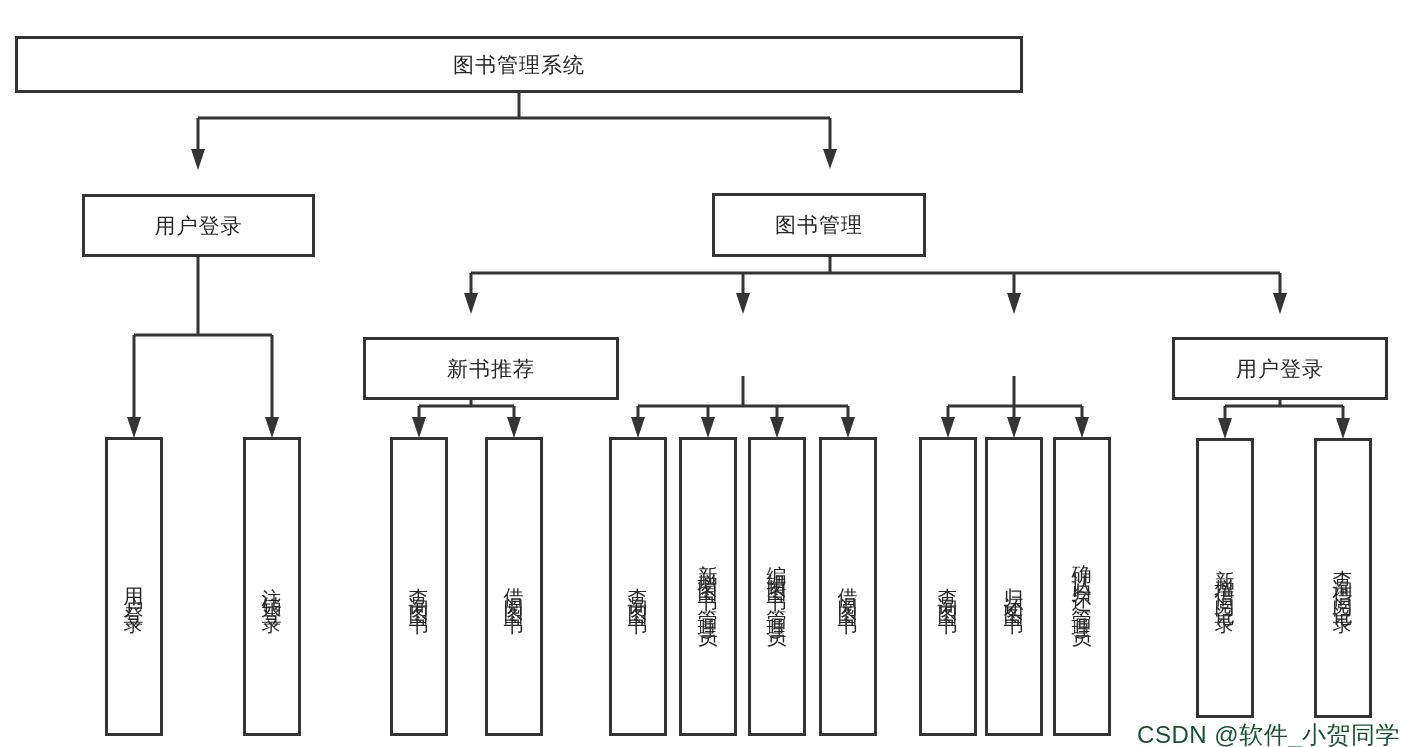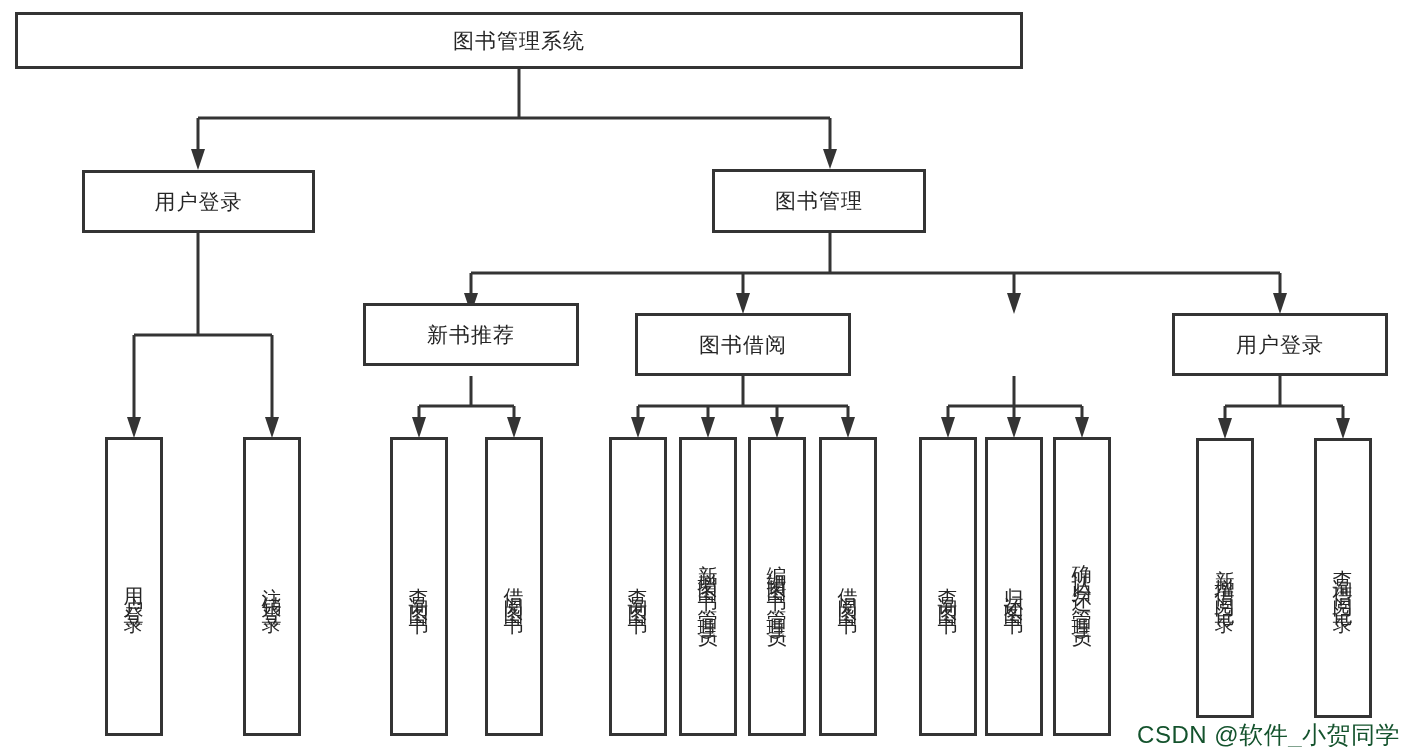--- a/index.html
+++ b/index.html
@@ -8,21 +8,21 @@
     background:#ffffff; overflow:hidden;
     font-family:"Liberation Sans","DejaVu Sans",sans-serif;
   }
   #wires { position:absolute; left:0; top:0; width:1405px; height:747px; }
   .box {
     position:absolute; box-sizing:border-box;
     border:3px solid #343434; background:#ffffff;
     display:flex; align-items:center; justify-content:center;
     color:#262626; text-align:center;
   }
-  .h { font-size:21px; letter-spacing:1px; }
+  .h { font-size:21px; letter-spacing:1px;margin-top:24px; }
   .v {
     writing-mode:vertical-rl; text-orientation:mixed;
     font-size:20px; letter-spacing:9px; line-height:1;
     padding-top:6px;
   }
   #watermark {
     position:absolute; right:5px; top:719px;
     font-size:24px; color:#14532d; letter-spacing:0.5px;
     white-space:nowrap;
   }
@@ -70,22 +70,21 @@
       <polygon points="1218,418 1232,418 1225,439"></polygon>
       <polygon points="1336,418 1350,418 1343,439"></polygon>
     </g>
   </svg>
 
   <div class="box h" style="left:15px;top:12px;width:1008px;height:57px">图书管理系统</div>
 
   <div class="box h" style="left:82px;top:170px;width:233px;height:63px">用户登录</div>
   <div class="box h" style="left:712px;top:169px;width:214px;height:64px">图书管理</div>
 
-  <div class="box h" style="left:363px;top:303px;width:216px;height:63px">新书推荐</div>
-  <div class="box h" style="left:635px;top:313px;width:216px;height:63px">图书借阅</div>
+  <div class="box h" style="left:363px;top:313px;width:256px;height:63px">新书推荐</div>
   <div class="box h" style="left:1172px;top:313px;width:216px;height:63px">用户登录</div>
 
   <div class="box v" style="left:105px;top:437px;width:58px;height:299px">用户登录</div>
   <div class="box v" style="left:243px;top:437px;width:58px;height:299px">注销登录</div>
 
   <div class="box v" style="left:390px;top:437px;width:58px;height:299px">查询图书</div>
   <div class="box v" style="left:485px;top:437px;width:58px;height:299px">借阅图书</div>
 
   <div class="box v" style="left:609px;top:437px;width:58px;height:299px">查询图书</div>
   <div class="box v" style="left:679px;top:437px;width:58px;height:299px">新增图书（管理员）</div>

